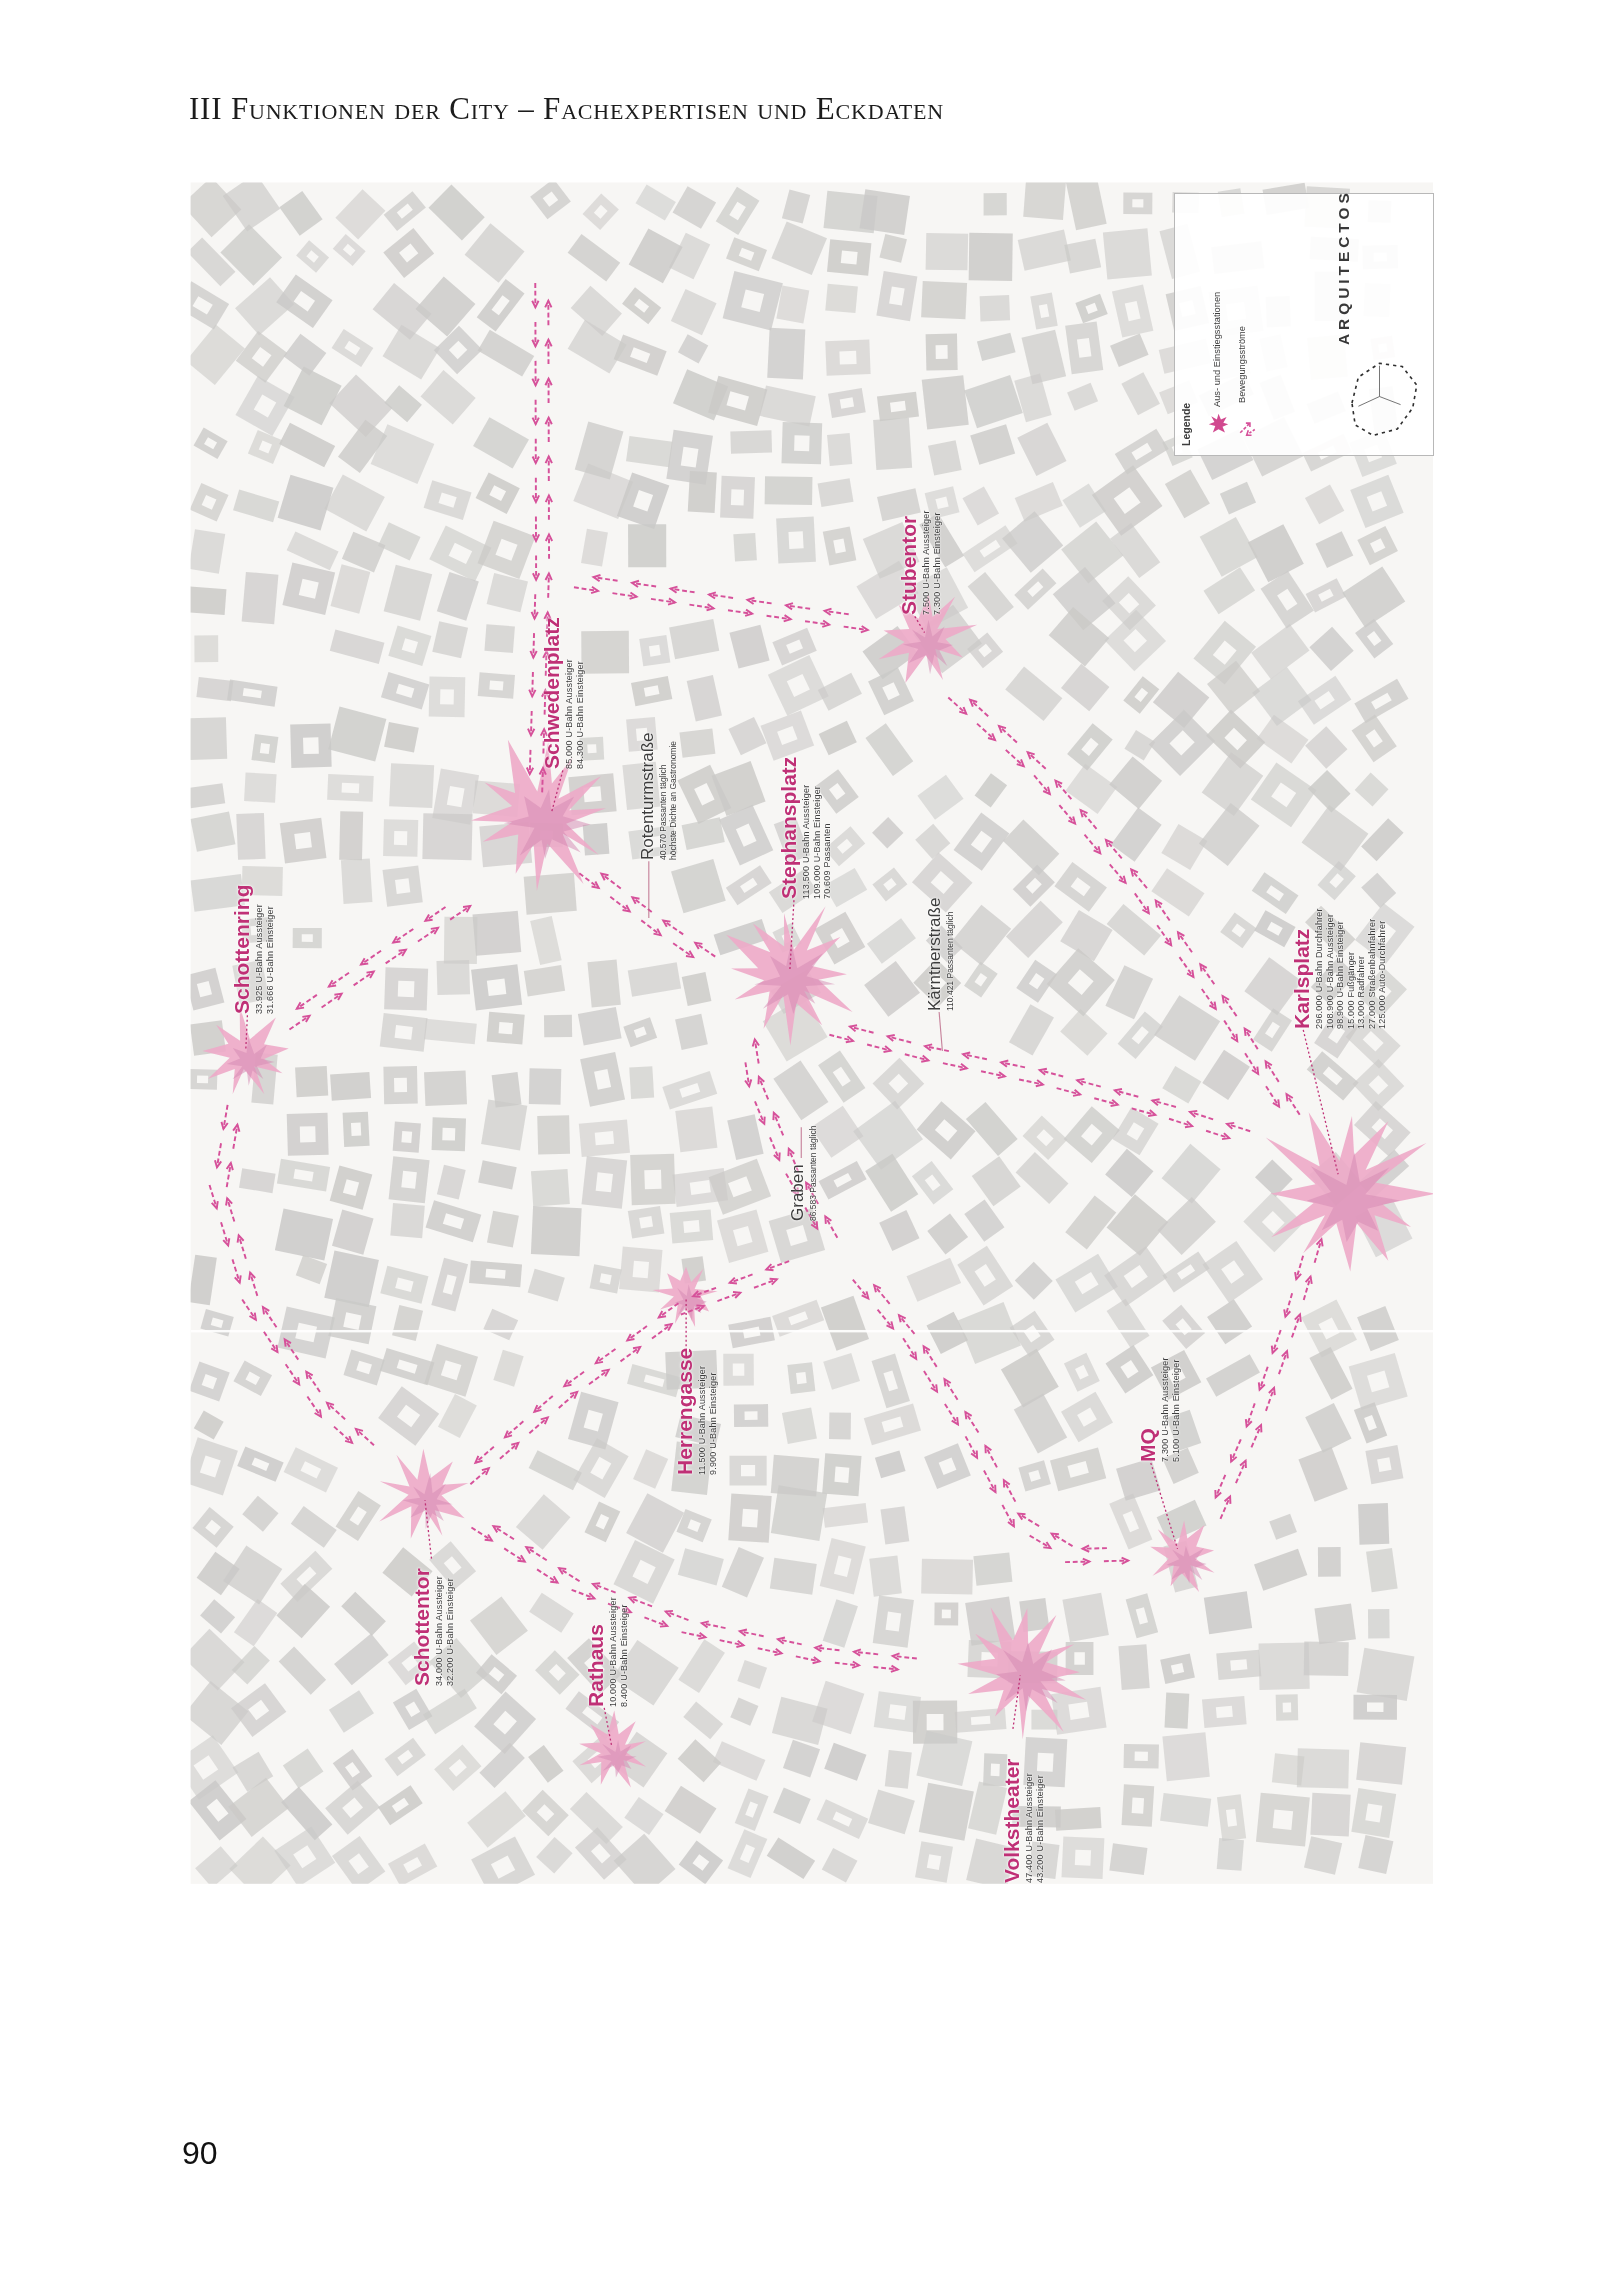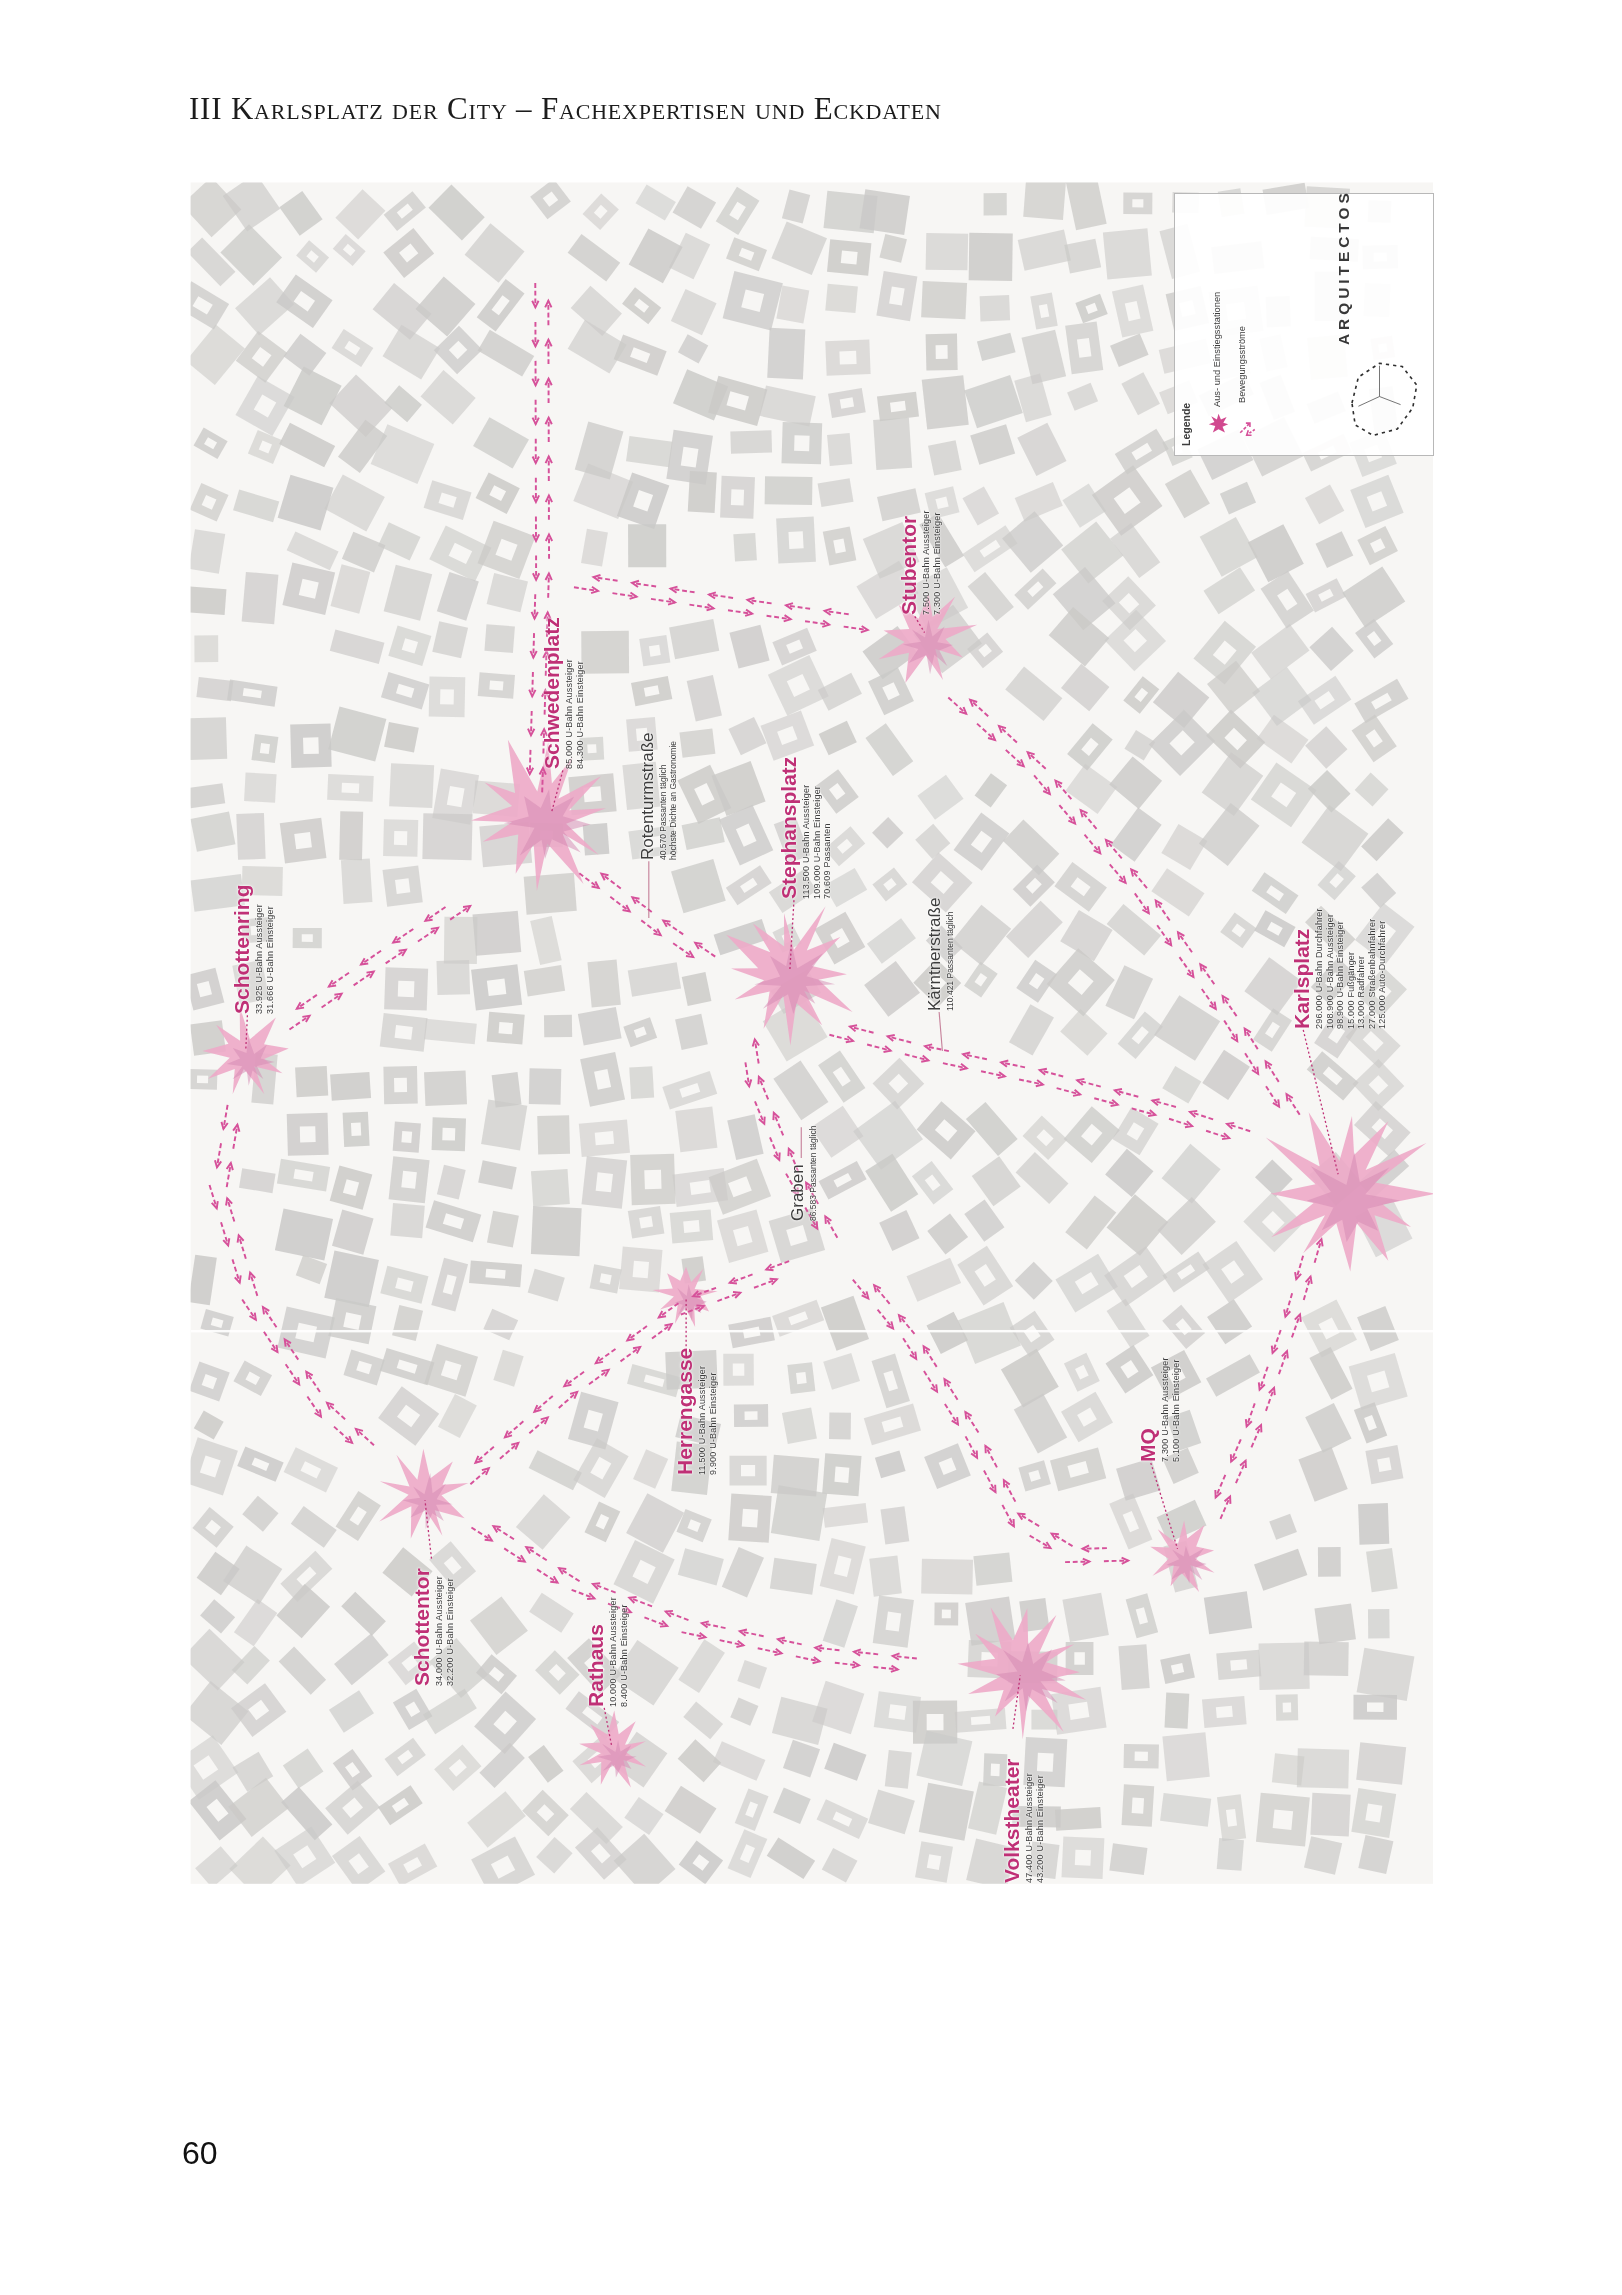--- a/index.html
+++ b/index.html
@@ -24,21 +24,21 @@
         background:rgba(255,255,255,.93);border:0.8px solid #b8b8b8;}
   .legend-title{font-size:10.5px;font-weight:700;color:#3c3c3c;}
   .legend-item{font-size:9.3px;color:#3c3c3c;}
   .brand{font-size:15.4px;font-weight:700;letter-spacing:4px;color:#383838;}
 </style>
 </head>
 <body>
 
 <div class="page">
 
-  <div class="header">III Karlsplatz der City – Fachexpertisen und Eckdaten</div>
+  <div class="header">III Funktionen der City – Fachexpertisen und Eckdaten</div>
 
   <svg id="map-svg" width="1622" height="2295" viewBox="0 0 2000 2830">
       <rect x="235" y="225" width="1532" height="2098" fill="#f7f6f4"></rect>
       <defs>
         <clipPath id="mapclip">
           <rect x="235" y="225" width="1532" height="2098"></rect>
         </clipPath>
       </defs>
       <g clip-path="url(#mapclip)">
         <g>
@@ -1555,15 +1555,15 @@
       <path d="M14,19 L12,25 L18,25" stroke="#d6519a" stroke-width="2" fill="none"></path>
     </svg>
     <div class="rot legend-item" style="left:62px;top:209px;">Bewegungsströme</div>
     <div class="rot brand" style="left:160px;top:151px;">ARQUITECTOS</div>
     <svg width="91" height="94" style="position:absolute;left:159px;top:162px;" viewBox="0 0 112 116">
       <path d="M22,58 L30,26 L56,9 L84,13 L102,36 L97,64 L78,90 L48,98 L26,85 Z" fill="none" stroke="#2f2f2f" stroke-width="2" stroke-dasharray="4 5"></path>
       <path d="M30,62 L56,50 L82,60 M56,50 L56,12" fill="none" stroke="#555" stroke-width="1"></path>
     </svg>
   </div>
 
-  <div class="pagenum">60</div>
+  <div class="pagenum">90</div>
 </div>
 
 
 </body></html>

